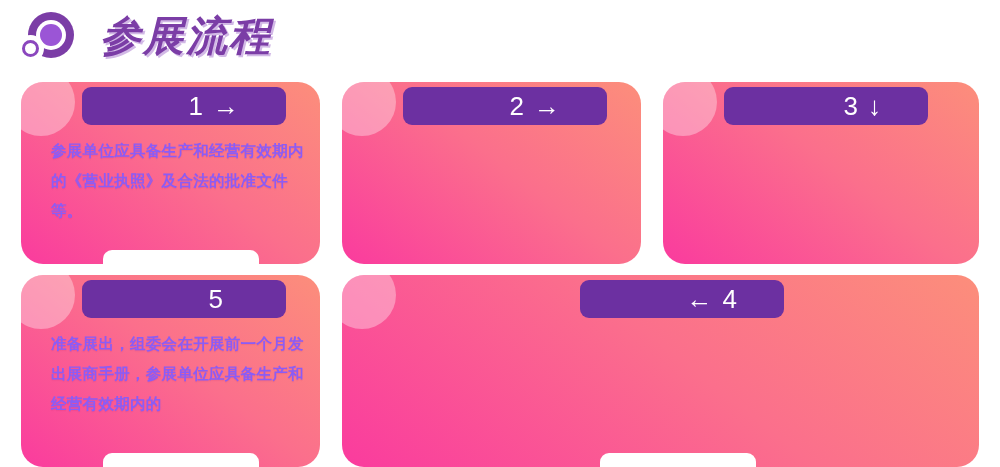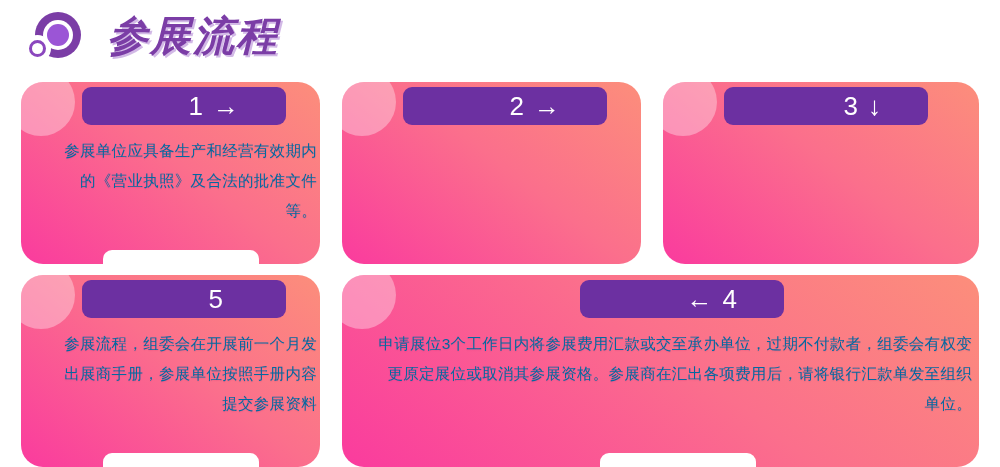--- a/index.html
+++ b/index.html
@@ -15,21 +15,21 @@
   #page {
     position: relative;
     width: 1000px;
     height: 467px;
     background: #ffffff;
   }
 
   
   #header {
     position: absolute;
-    left: 11px;
+    left: 4px;
     top: 0;
     width: 903px;
     height: 72px;
     display: flex;
     align-items: center;
   }
 
   #logo-mark {
     position: relative;
     width: 62px;
@@ -157,25 +157,24 @@
     flex-direction: row;
   }
 
   .badge .num { font-size: 26px; }
   .badge .arrow { font-size: 26px; font-weight: 400; }
 
   .card-body {
     position: absolute;
     font-size: 15.5px;
     line-height: 1.92;
-    font-weight: 400;
+    font-weight: 700;
     letter-spacing: 0.3px;
-    color: #0369a1;
+    color: #8b5cf6;
     text-shadow: 0 1px 1px rgba(200, 50, 110, 0.18);
-    text-align: right;
   }
 
   
   #card-1 { left: 21px;  top: 82px;  width: 299px; height: 182px; }
   #card-2 { left: 342px; top: 82px;  width: 299px; height: 182px; }
   #card-3 { left: 663px; top: 82px;  width: 316px; height: 182px; }
   #card-5 { left: 21px;  top: 275px; width: 299px; height: 192px; }
   #card-4 { left: 342px; top: 275px; width: 637px; height: 192px; }
 
   #badge-1 { left: 82px;  top: 87px; width: 204px; height: 38px; }
@@ -245,27 +244,26 @@
 
   <div class="card" id="card-5">
     <div class="corner-blob"></div>
     <div class="notch" id="notch-5"></div>
   </div>
   <div class="badge badge-center" id="badge-5">
     <span class="badge-inner">
       <span class="num">5</span>
     </span>
   </div>
-  <div class="card-body" id="body-5">参展流程，组委会在开展前一个月发出展商手册，参展单位按照手册内容提交参展资料</div>
+  <div class="card-body" id="body-5">准备展出，组委会在开展前一个月发出展商手册，参展单位应具备生产和经营有效期内的</div>
 
   <div class="card" id="card-4">
     <div class="corner-blob"></div>
     <div class="notch" id="notch-4"></div>
   </div>
   <div class="badge badge-left-arrow" id="badge-4">
     <span class="badge-inner">
       <span class="arrow">←</span>
       <span class="num">4</span>
     </span>
   </div>
-  <div class="card-body" id="body-4">申请展位3个工作日内将参展费用汇款或交至承办单位，过期不付款者，组委会有权变更原定展位或取消其参展资格。参展商在汇出各项费用后，请将银行汇款单发至组织单位。</div>
 
 </div>
 
 </body></html>

